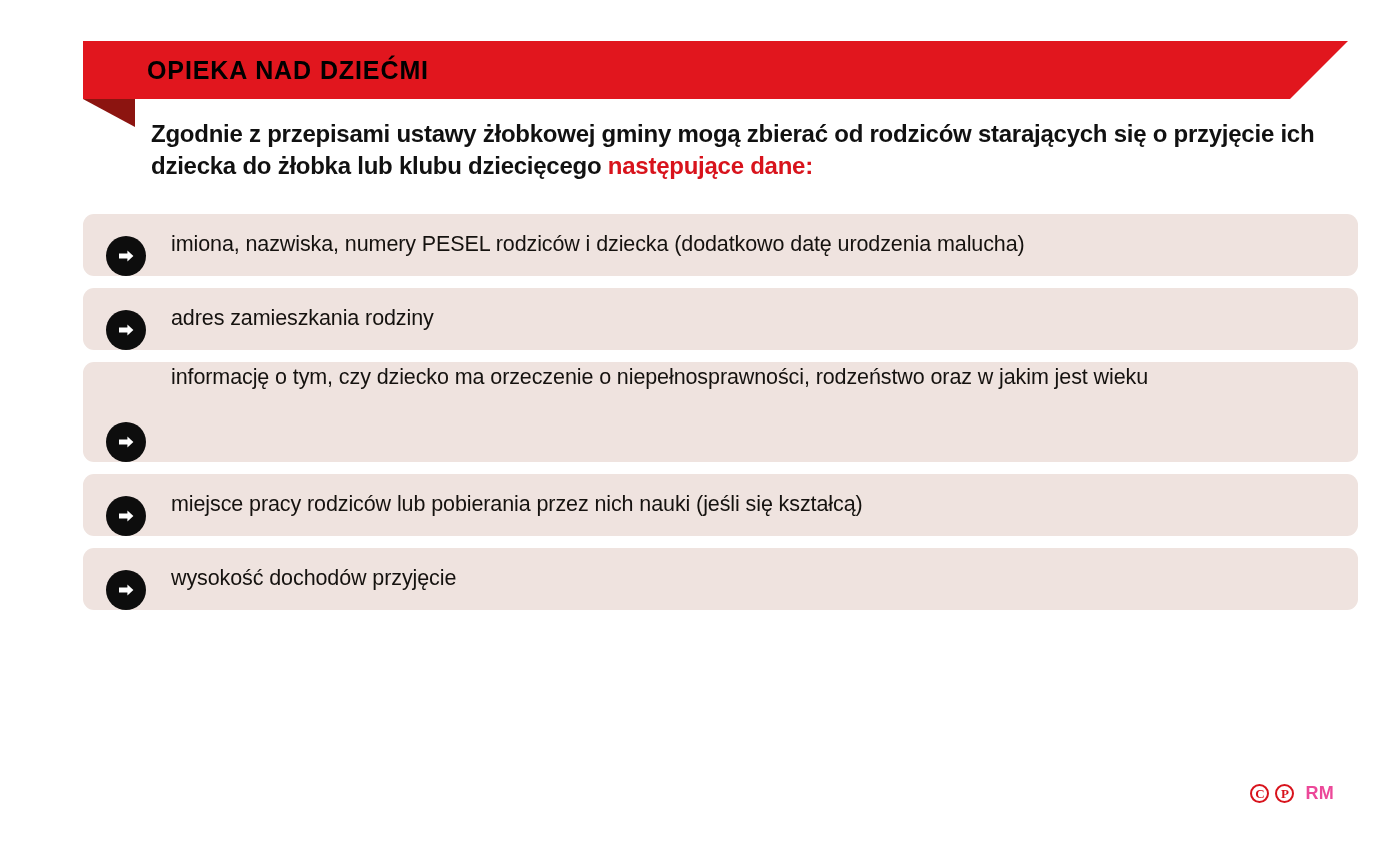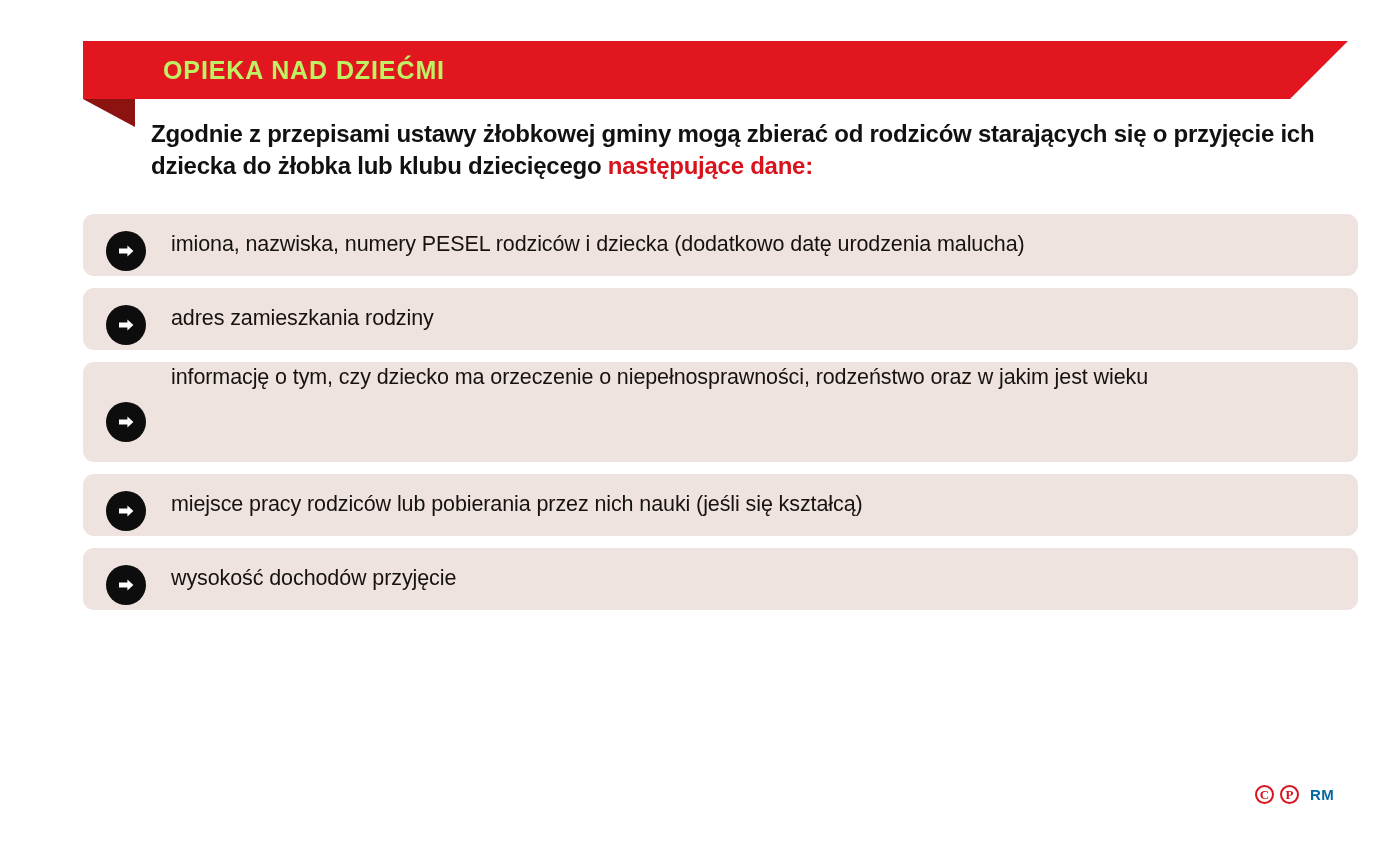--- a/index.html
+++ b/index.html
@@ -34,22 +34,22 @@
   .header-banner {
     position: absolute;
     inset: 0;
     background: #e1161e;
     
     clip-path: polygon(0 0, 100% 0, calc(100% - 58px) 100%, 0 100%);
     display: flex;
     align-items: center;
   }
   .header-title {
-    margin-left: 80px;
-    color: #bef264;
+    margin-left: 64px;
+    color: #000000;
     font-size: 25px;
     font-weight: 700;
     letter-spacing: 0.9px;
     font-family: "Liberation Sans", "DejaVu Sans", sans-serif;
     white-space: nowrap;
   }
   
   .ribbon-fold {
     position: absolute;
     left: 83px;
@@ -85,21 +85,21 @@
     top: 214px;
     width: 1275px;
   }
   .row {
     position: relative;
     background: #efe3df;
     border-radius: 11px;
     margin-bottom: 12px;
     min-height: 62px;
     display: flex;
-    align-items: center;
+    align-items: flex-end;
     padding: 0;
     box-sizing: border-box;
   }
   .row.tall {
     min-height: 100px;
   }
   .row-icon {
     flex: 0 0 auto;
     width: 40px;
     height: 40px;
@@ -150,23 +150,23 @@
     color: #d8131c;
     font-size: 13px;
     font-weight: 700;
     line-height: 15px;
     text-align: center;
     font-family: "Liberation Serif", "DejaVu Serif", serif;
     box-sizing: border-box;
   }
   .cmark-label {
     margin-left: 5px;
-    font-size: 15px;
-    font-weight: 700;
-    color: #0369a1;
+    font-size: 18px;
+    font-weight: 700;
+    color: #ec4899;
     letter-spacing: 0.3px;
     font-family: "Liberation Sans", "DejaVu Sans", sans-serif;
   }
 </style>
 </head>
 <body>
 
 <div class="infographic">
 
   <div class="header-banner-wrap">

